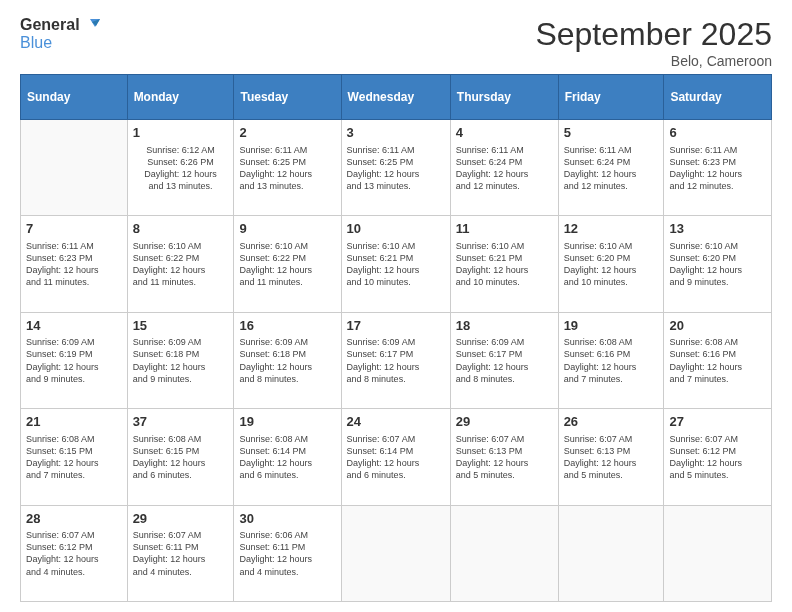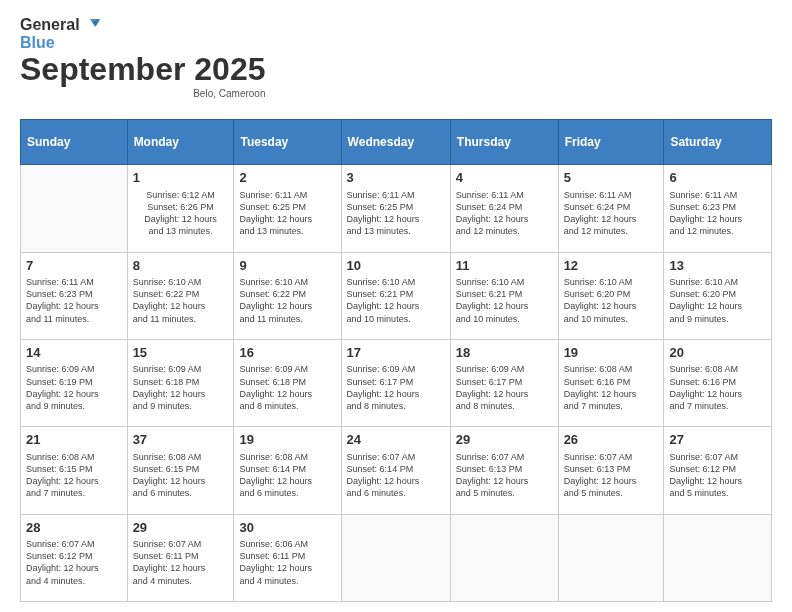--- a/index.html
+++ b/index.html
@@ -14,38 +14,37 @@
       width: 792px;
       height: 612px;
       padding: 16px 20px 10px 20px;
       display: flex;
       flex-direction: column;
     }
     .header {
       display: flex;
       justify-content: space-between;
       align-items: flex-start;
-      margin-bottom: 20px;
-      flex-direction: column;
+      margin-bottom: 5px;
     }
     .logo {
       display: flex;
       align-items: center;
       gap: 4px;
     }
     .title-block {
       text-align: right;
     }
     .month-title {
       font-size: 32px;
-      font-weight: bold;
+      font-weight: normal;
       color: #333;
     }
     .location {
-      font-size: 10px;
+      font-size: 14px;
       color: #555;
     }
     .calendar-table {
       width: 100%;
       border-collapse: collapse;
       flex: 1;
     }
     .calendar-table thead tr th {
       background-color: #3d7fc1;
       color: #fff;
@@ -88,21 +87,21 @@
   <div class="header">
     <div class="logo">
     <div style="display:flex;flex-direction:column;align-items:flex-start;">
       <div style="display:flex;align-items:center;gap:2px;">
         <span style="font-size:16px;font-weight:bold;color:#333;line-height:1.1;">General</span>
         <svg width="18" height="16" viewBox="0 0 18 16">
           <polygon points="8,2 18,2 13,10" fill="#4a90d9"></polygon>
           <polygon points="10,5 18,2 14,9" fill="#2a7ab0"></polygon>
         </svg>
       </div>
-      <span style="font-size:16px;font-weight:bold;color:#4a90d9;line-height:1.1;">Blue</span>
+      <span style="font-size:16px;font-weight:normal;color:#4a90d9;line-height:1.1;">Blue</span>
     </div>
   </div>
     <div class="title-block">
       <div class="month-title">September 2025</div>
       <div class="location">Belo, Cameroon</div>
     </div>
   </div>
 
   <table class="calendar-table">
     <thead>

